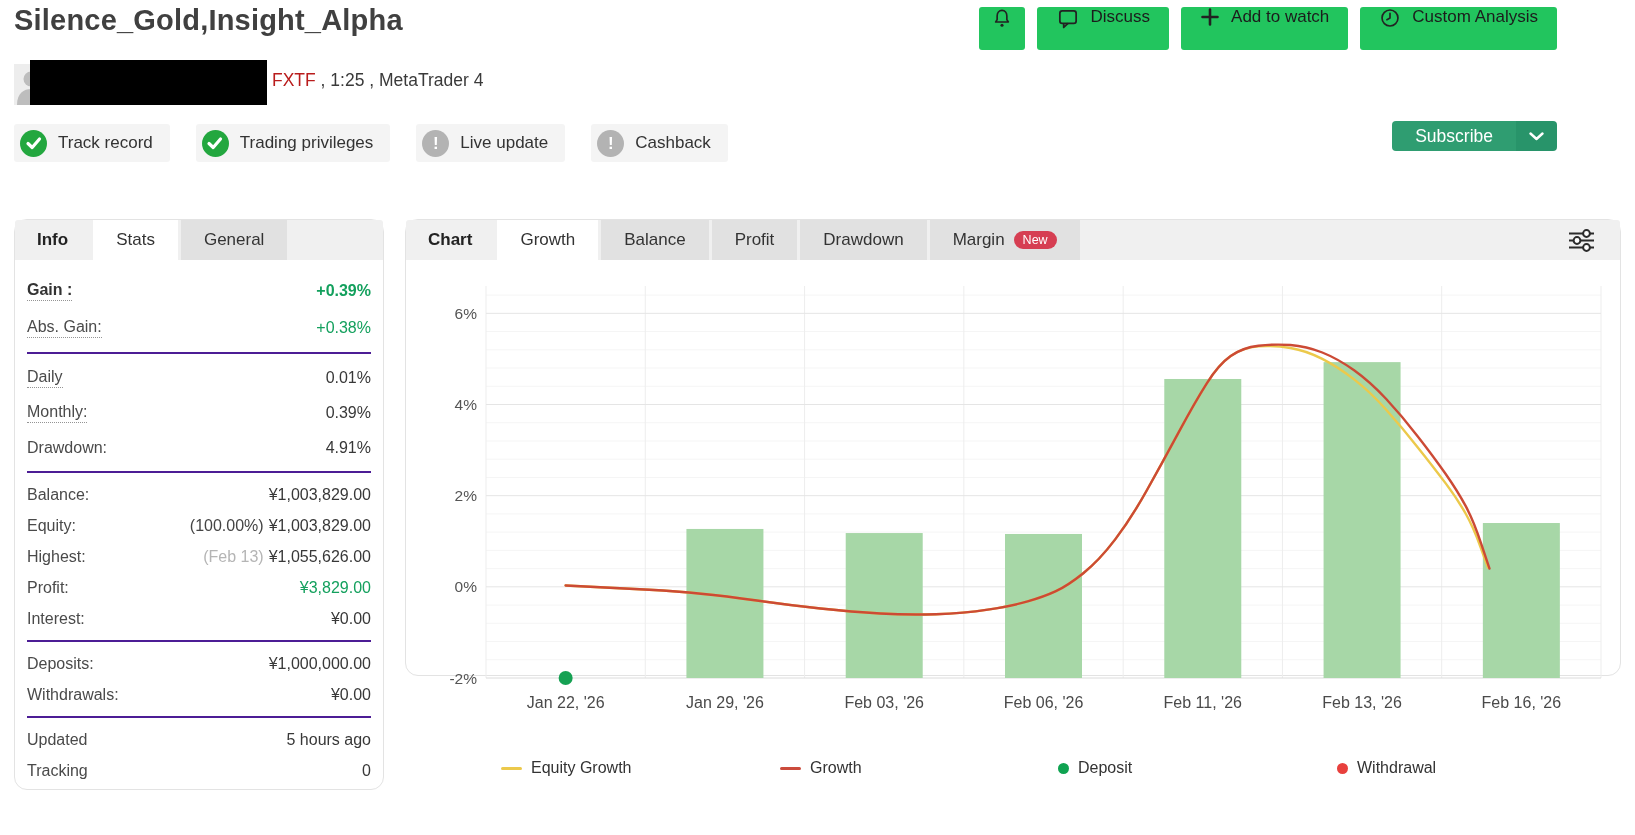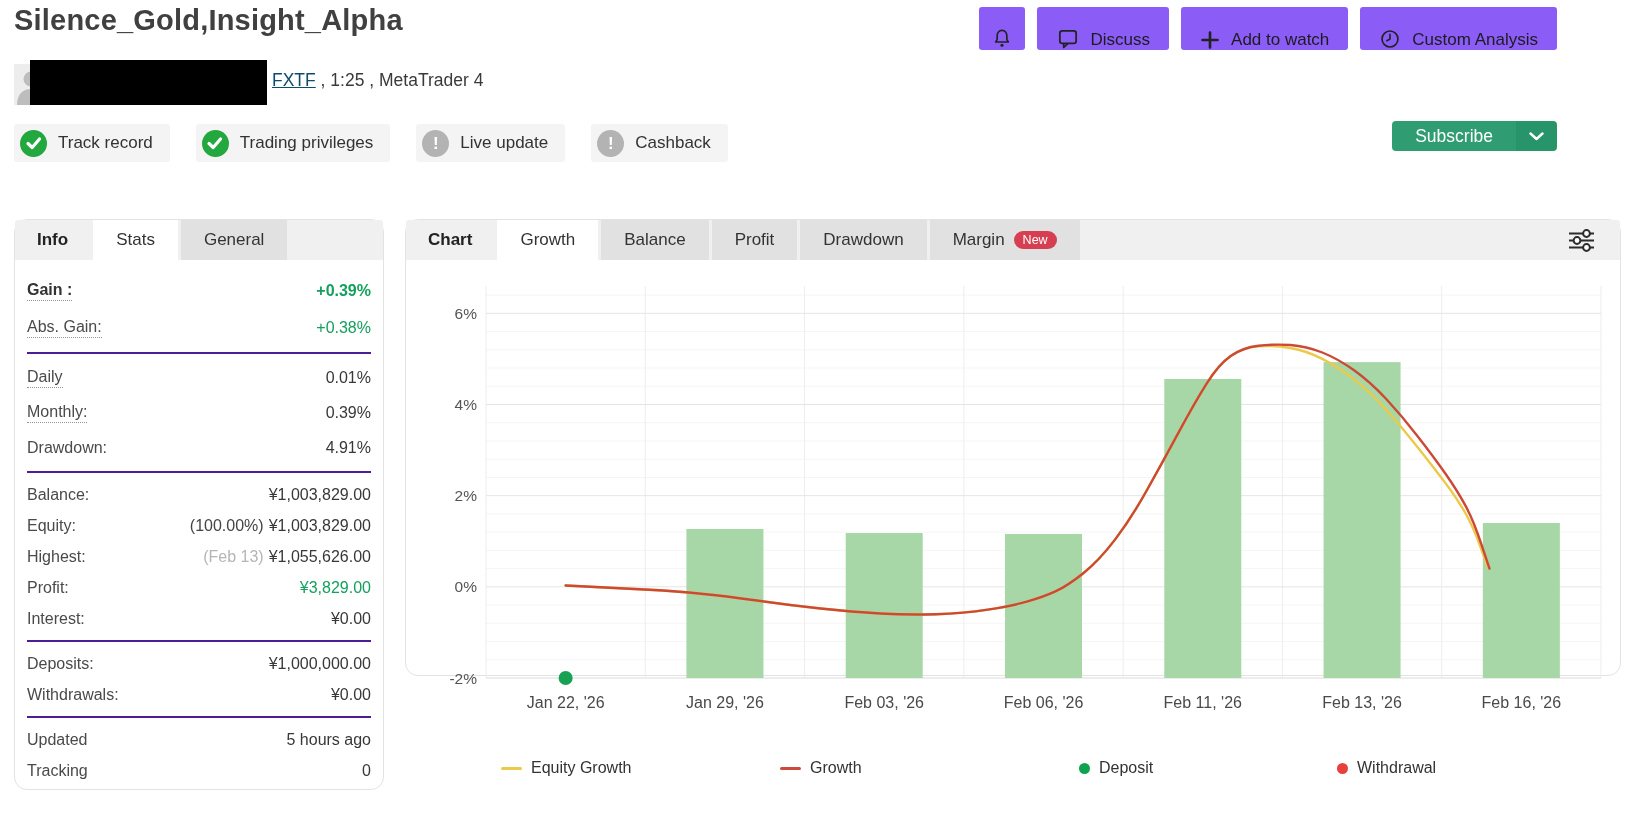--- a/index.html
+++ b/index.html
@@ -2,31 +2,31 @@
 <html><head>
 <meta charset="utf-8">
 <style>
   * { box-sizing: border-box; }
   body { margin:0; background:#fff; font-family:"Liberation Sans", sans-serif; color:#333; }
   .page { position:relative; width:1635px; height:835px; background:#fff; overflow:hidden; }
 
   
   .page-title { position:absolute; left:14px; top:4px; font-size:29px; font-weight:bold; color:#404040; margin:0; letter-spacing:.2px; }
   .actions { position:absolute; top:7px; right:78px; display:flex; gap:12px; }
-  .action-btn { height:43px; background:#8b5cf6; border:none; border-radius:3px; font-family:inherit;
-                font-size:17px; color:#1c1c1c; display:flex; align-items:flex-end; gap:11px; padding:0 19px; cursor:pointer; }
+  .action-btn { height:43px; background:#22c55e; border:none; border-radius:3px; font-family:inherit;
+                font-size:17px; color:#1c1c1c; display:flex; align-items:flex-start; gap:11px; padding:0 19px; cursor:pointer; }
   .action-btn.icon-only { padding:0 12px; }
   .action-btn svg { display:block; }
 
   
   .account-row { position:absolute; left:14px; top:60px; height:46px; }
   .avatar { position:absolute; left:0; top:4px; width:34px; height:41px; background:#ededed; overflow:hidden; }
   .redacted { position:absolute; left:16px; top:0; width:237px; height:45px; background:#000; }
   .account-text { position:absolute; left:258px; top:10px; font-size:17.5px; white-space:nowrap; color:#3a3a3a; }
-  .broker-link { color:#0c4a6e; text-decoration:underline; cursor:pointer; }
+  .broker-link { color:#b91c1c; cursor:pointer; }
 
   
   .badge-row { position:absolute; left:14px; top:124px; display:flex; gap:26px; }
   .pill { height:38px; background:#f4f4f4; border-radius:3px; display:flex; align-items:center; gap:11px; padding:0 17px 0 6px; font-size:17px; color:#333; }
   .bcircle { width:27px; height:27px; border-radius:50%; display:flex; align-items:center; justify-content:center; flex:none; }
   .bcircle.ok { background:#23a73f; }
   .bcircle.off { background:#b3b3b3; }
   .excl { color:#fff; font-weight:bold; font-size:17px; line-height:1; }
 
   
@@ -328,21 +328,21 @@
       </svg>
     <div id="legend-box">
         <span class="legend-item" style="left: 95px;">
           <span class="swatch-line" style="background: rgb(236, 201, 75);"></span>
           <span>Equity Growth</span>
         </span>
         <span class="legend-item" style="left: 374px;">
           <span class="swatch-line" style="background: rgb(203, 75, 60);"></span>
           <span>Growth</span>
         </span>
-        <span class="legend-item" style="left: 673px;">
+        <span class="legend-item" style="left: 652px;">
           <span class="swatch-dot" style="background: rgb(15, 163, 81);"></span>
           <span>Deposit</span>
         </span>
         <span class="legend-item" style="left: 931px;">
           <span class="swatch-dot" style="background: rgb(232, 64, 61);"></span>
           <span>Withdrawal</span>
         </span>
       </div>
   </section>
 

